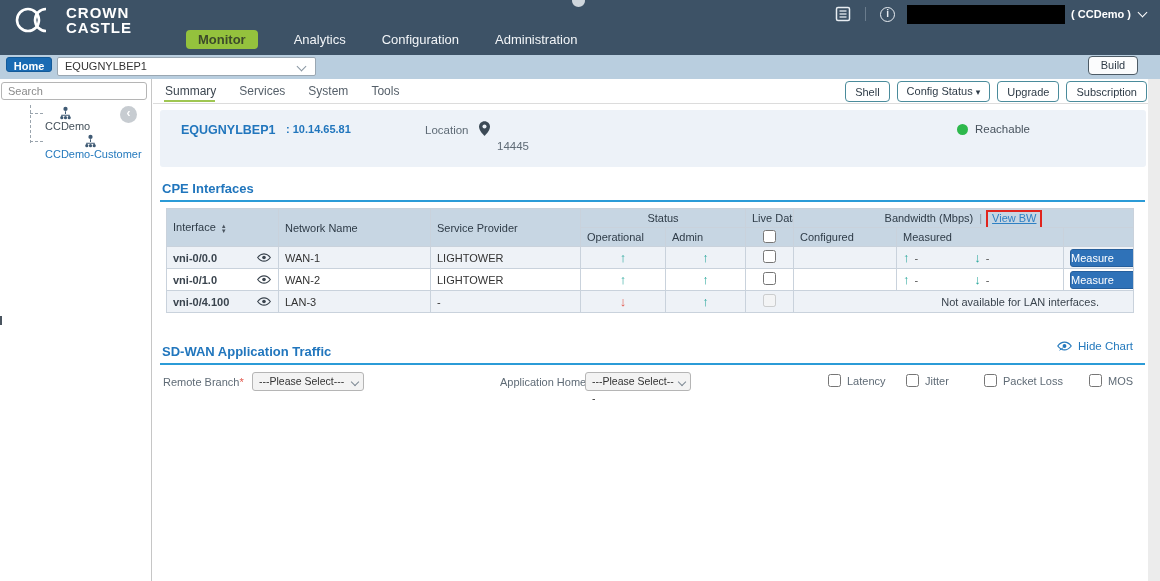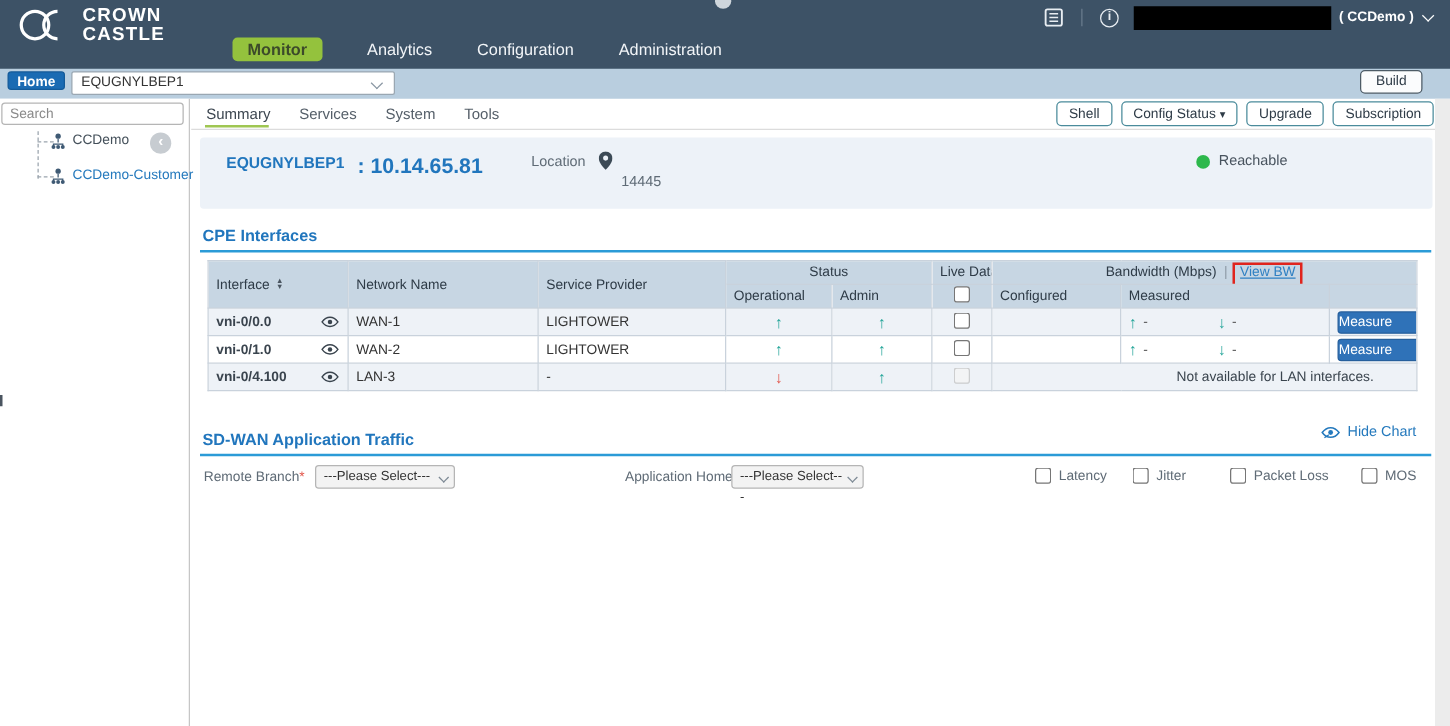--- a/index.html
+++ b/index.html
@@ -30,40 +30,40 @@
   .device-select { position:absolute; left:57px; top:2px; width:259px; height:19px; background:#fff; border:1px solid #9aa7b2; border-radius:2px; font-size:11px; color:#333; line-height:17px; padding-left:7px; cursor:pointer; }
   .device-select .chev { position:absolute; right:10px; top:5px; width:7px; height:7px; border-right:1.3px solid #8a97a3; border-bottom:1.3px solid #8a97a3; transform:rotate(45deg); }
   .build-btn { position:absolute; right:22px; top:1px; width:50px; height:19px; background:#fbfcfd; border:1px solid #4d5b66; border-radius:4px; font-size:11px; color:#2e3b47; text-align:center; line-height:17px; cursor:pointer; }
 
   
   .sidebar { position:absolute; left:0; top:79px; width:152px; height:502px; background:#fff; border-right:1px solid #c6c6c6; }
   .search-input { position:absolute; left:1px; top:3px; width:146px; height:18px; border:1px solid #b5b5b5; border-radius:3px; font-size:11px; padding:0 6px; color:#333; font-family:inherit; }
   .search-input::placeholder { color:#8a8a8a; }
   .tree-v { position:absolute; left:30px; top:26px; height:38px; border-left:1px dashed #9aa4ad; }
   .tree-h { position:absolute; left:30px; width:13px; border-top:1px dashed #9aa4ad; }
-  .tree-node { position:absolute; display:flex; align-items:flex-start; white-space:nowrap; }
+  .tree-node { position:absolute; display:flex; align-items:center; white-space:nowrap;flex-direction:column; }
   .tree-label { font-size:11px; margin-left:5px; }
   .tree-label.dark { color:#44505a; }
   .tree-label.link { color:#2479bd; cursor:pointer; }
   .back-btn { position:absolute; left:120px; top:27px; width:17px; height:17px; border-radius:50%; background:#c7ccd1; color:#fff; font-size:12px; font-weight:bold; text-align:center; line-height:15px; cursor:pointer; }
 
   
   .tabs-row-border { position:absolute; left:153px; top:103px; width:995px; height:1px; background:#dcdcdc; }
   .content-tabs { position:absolute; left:165px; top:84px; display:flex; gap:23px; }
   .content-tab { font-size:12px; color:#555f69; cursor:pointer; }
   .content-tab.active { color:#3c4650; }
   .tab-underline { position:absolute; left:164px; top:100px; width:51px; height:2px; background:#9fc652; }
   .action-btns { position:absolute; right:13px; top:81px; display:flex; gap:7px; }
   .action-btn { background:#fff; border:1px solid #4a8b9b; border-radius:4px; color:#2e3b47; font-size:11px; padding:3px 9px; white-space:nowrap; cursor:pointer; line-height:12px; }
   .caret-dn { font-size:9px; color:#2e3b47; }
 
   
   .device-panel { position:absolute; left:160px; top:110px; width:986px; height:57px; background:#edf2f8; border-radius:3px; }
   .dev-name { position:absolute; left:21px; top:13px; font-size:12.5px; font-weight:bold; color:#2176bd; }
-  .dev-ip { position:absolute; left:126px; top:13px; font-size:17px; font-weight:bold; color:#2176bd; }
+  .dev-ip { position:absolute; left:126px; top:13px; font-size:11px; font-weight:bold; color:#2176bd; }
   .dev-loc-label { position:absolute; left:265px; top:14px; font-size:11.5px; color:#5f6b76; }
   .dev-pin { position:absolute; left:319px; top:11px; }
   .dev-addr1 { position:absolute; left:337px; top:14px; font-size:11.5px; color:#5f6b76; }
   .dev-addr2 { position:absolute; left:337px; top:30px; font-size:11.5px; color:#5f6b76; }
   .dev-status { position:absolute; left:797px; top:13px; display:flex; align-items:center; }
   .status-dot { width:11px; height:11px; border-radius:50%; background:#2db84c; margin-right:7px; }
   .status-text { font-size:11.5px; color:#48535e; }
 
   
   .section-title { position:absolute; font-size:13px; font-weight:bold; color:#2176bd; }

